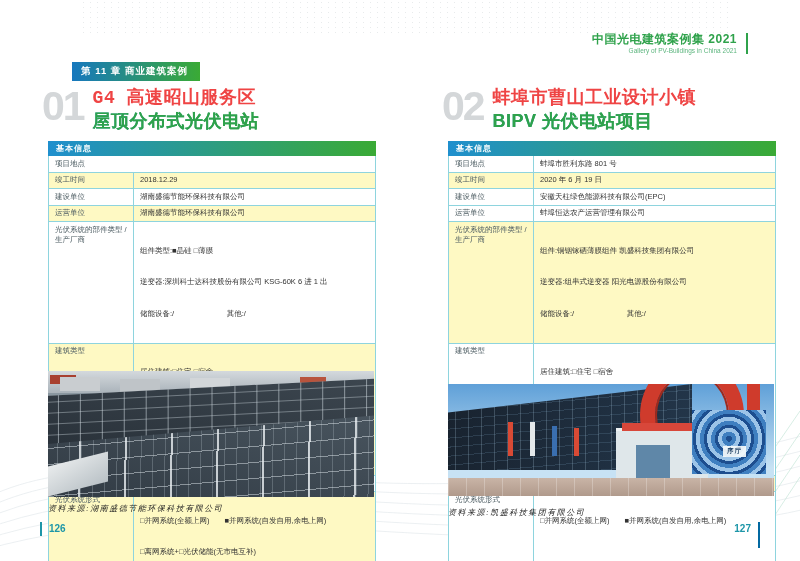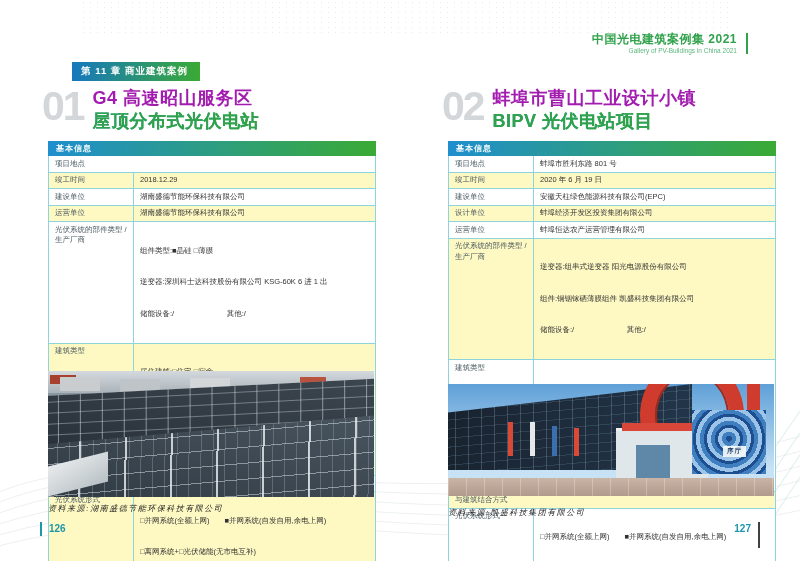--- a/index.html
+++ b/index.html
@@ -15,21 +15,21 @@
     border-right:2px solid #2fa24b;padding-right:9px;line-height:1.15;}
   .book-title{font-size:12px;font-weight:bold;color:#2fa24b;letter-spacing:.5px;}
   .book-subtitle{font-size:6.5px;color:#5cb57e;}
   .chapter-badge{position:absolute;top:62px;left:48px;color:#fff;font-size:9.5px;font-weight:bold;
     padding:3px 12px 3px 9px;background:linear-gradient(90deg,#1778be,#3aaa35);letter-spacing:1px;margin-left:24px;}
   
   .case-head{position:absolute;top:87px;width:336px;display:flex;align-items:flex-start;}
   .case-head.c1{left:42px;} .case-head.c2{left:442px;}
   .case-num{font-size:41px;font-weight:700;color:#d4d7d9;line-height:.95;letter-spacing:-2px;margin-right:9px;}
   .case-titles{font-size:18px;font-weight:bold;line-height:1.3;letter-spacing:.5px;}
-  .t-blue{color:#a21caf;} .t-green{color:#2fa24b;}
+  .t-blue{color:#ef4444;font-family:Liberation Mono, monospace;} .t-green{color:#2fa24b;}
   .case-titles .t2{background:linear-gradient(90deg,#1e9ab0,#2fa24b);-webkit-background-clip:text;background-clip:text;}
   
   .itable{position:absolute;width:326px;font-size:7.5px;line-height:1.4;
     border:1px solid #8ed4de;border-top:none;border-bottom:2px solid #3aaa35;background:#fff;}
   .itable.tb1{left:48px;top:141px;} .itable.tb2{left:448px;top:141px;}
   .ithead{background:linear-gradient(90deg,#1f8fce,#3aaa35);color:#fff;font-weight:bold;
     font-size:8px;padding:2px 8px;letter-spacing:1px;margin:0 -1px;}
   .row{display:grid;grid-template-columns:84px 1fr;border-top:1px solid #8ed4de;background:#fff;}
   .row.alt{background:#fef9c3;}
   .c{padding:2.5px 6px;}
@@ -85,21 +85,21 @@
   .p2-ground{position:absolute;left:0;bottom:0;width:100%;height:18px;
     background:
       repeating-linear-gradient(90deg,rgba(255,255,255,.25) 0 1px,transparent 1px 18px),
       linear-gradient(#c9b4a6,#b09a8c);}
   
   .caption{position:absolute;font-family:"Liberation Serif",serif;font-style:italic;
     font-size:8px;color:#222;letter-spacing:1.5px;}
   .cap1{left:48px;top:503px;} .cap2{left:448px;top:507px;}
   .pagenum{position:absolute;top:522px;font-size:10px;font-weight:bold;color:#1d96a8;}
   .pn-left{left:40px;border-left:2px solid #1d96a8;padding:1px 0 2px 7px;}
-  .pn-right{right:40px;border-right:2px solid #404040;padding:1px 7px 14px 0;}
+  .pn-right{right:40px;border-right:2px solid #0369a1;padding:1px 7px 14px 0;}
 </style>
 </head>
 <body>
 
 <div class="canvas">
 
   <div class="dot-texture"></div>
 
   <svg class="bg-curves" viewBox="0 0 800 190">
     <g fill="none" stroke="#cdd7dc" stroke-width="0.7" opacity="0.55">
@@ -209,33 +209,29 @@
       <div class="c val">蚌埠市胜利东路 801 号</div>
     </div>
     <div class="row alt">
       <div class="c lbl">竣工时间</div>
       <div class="c val">2020 年 6 月 19 日</div>
     </div>
     <div class="row">
       <div class="c lbl">建设单位</div>
       <div class="c val">安徽天柱绿色能源科技有限公司(EPC)</div>
     </div>
-    <div class="row alt">
-      <div class="c lbl">设计单位</div>
-      <div class="c val">蚌埠经济开发区投资集团有限公司</div>
-    </div>
     <div class="row">
       <div class="c lbl">运营单位</div>
       <div class="c val">蚌埠恒达农产运营管理有限公司</div>
     </div>
     <div class="row alt">
       <div class="c lbl">光伏系统的部件类型 / 生产厂商</div>
       <div class="c val">
+        <div>组件:铜铟镓硒薄膜组件 凯盛科技集团有限公司</div>
         <div>逆变器:组串式逆变器 阳光电源股份有限公司</div>
-        <div>组件:铜铟镓硒薄膜组件 凯盛科技集团有限公司</div>
         <div>储能设备:/　　　　　　　其他:/</div>
       </div>
     </div>
     <div class="row">
       <div class="c lbl">建筑类型</div>
       <div class="c val">
         <div>居住建筑:□住宅 □宿舍</div>
         <div>公共建筑:□办公 ■商业 □旅游 □科教文卫 □通信 □交通运输 □其他________</div>
         <div>工业建筑:□生产 □生产辅助 □动力用 □仓储 □其他________</div>
       </div>

